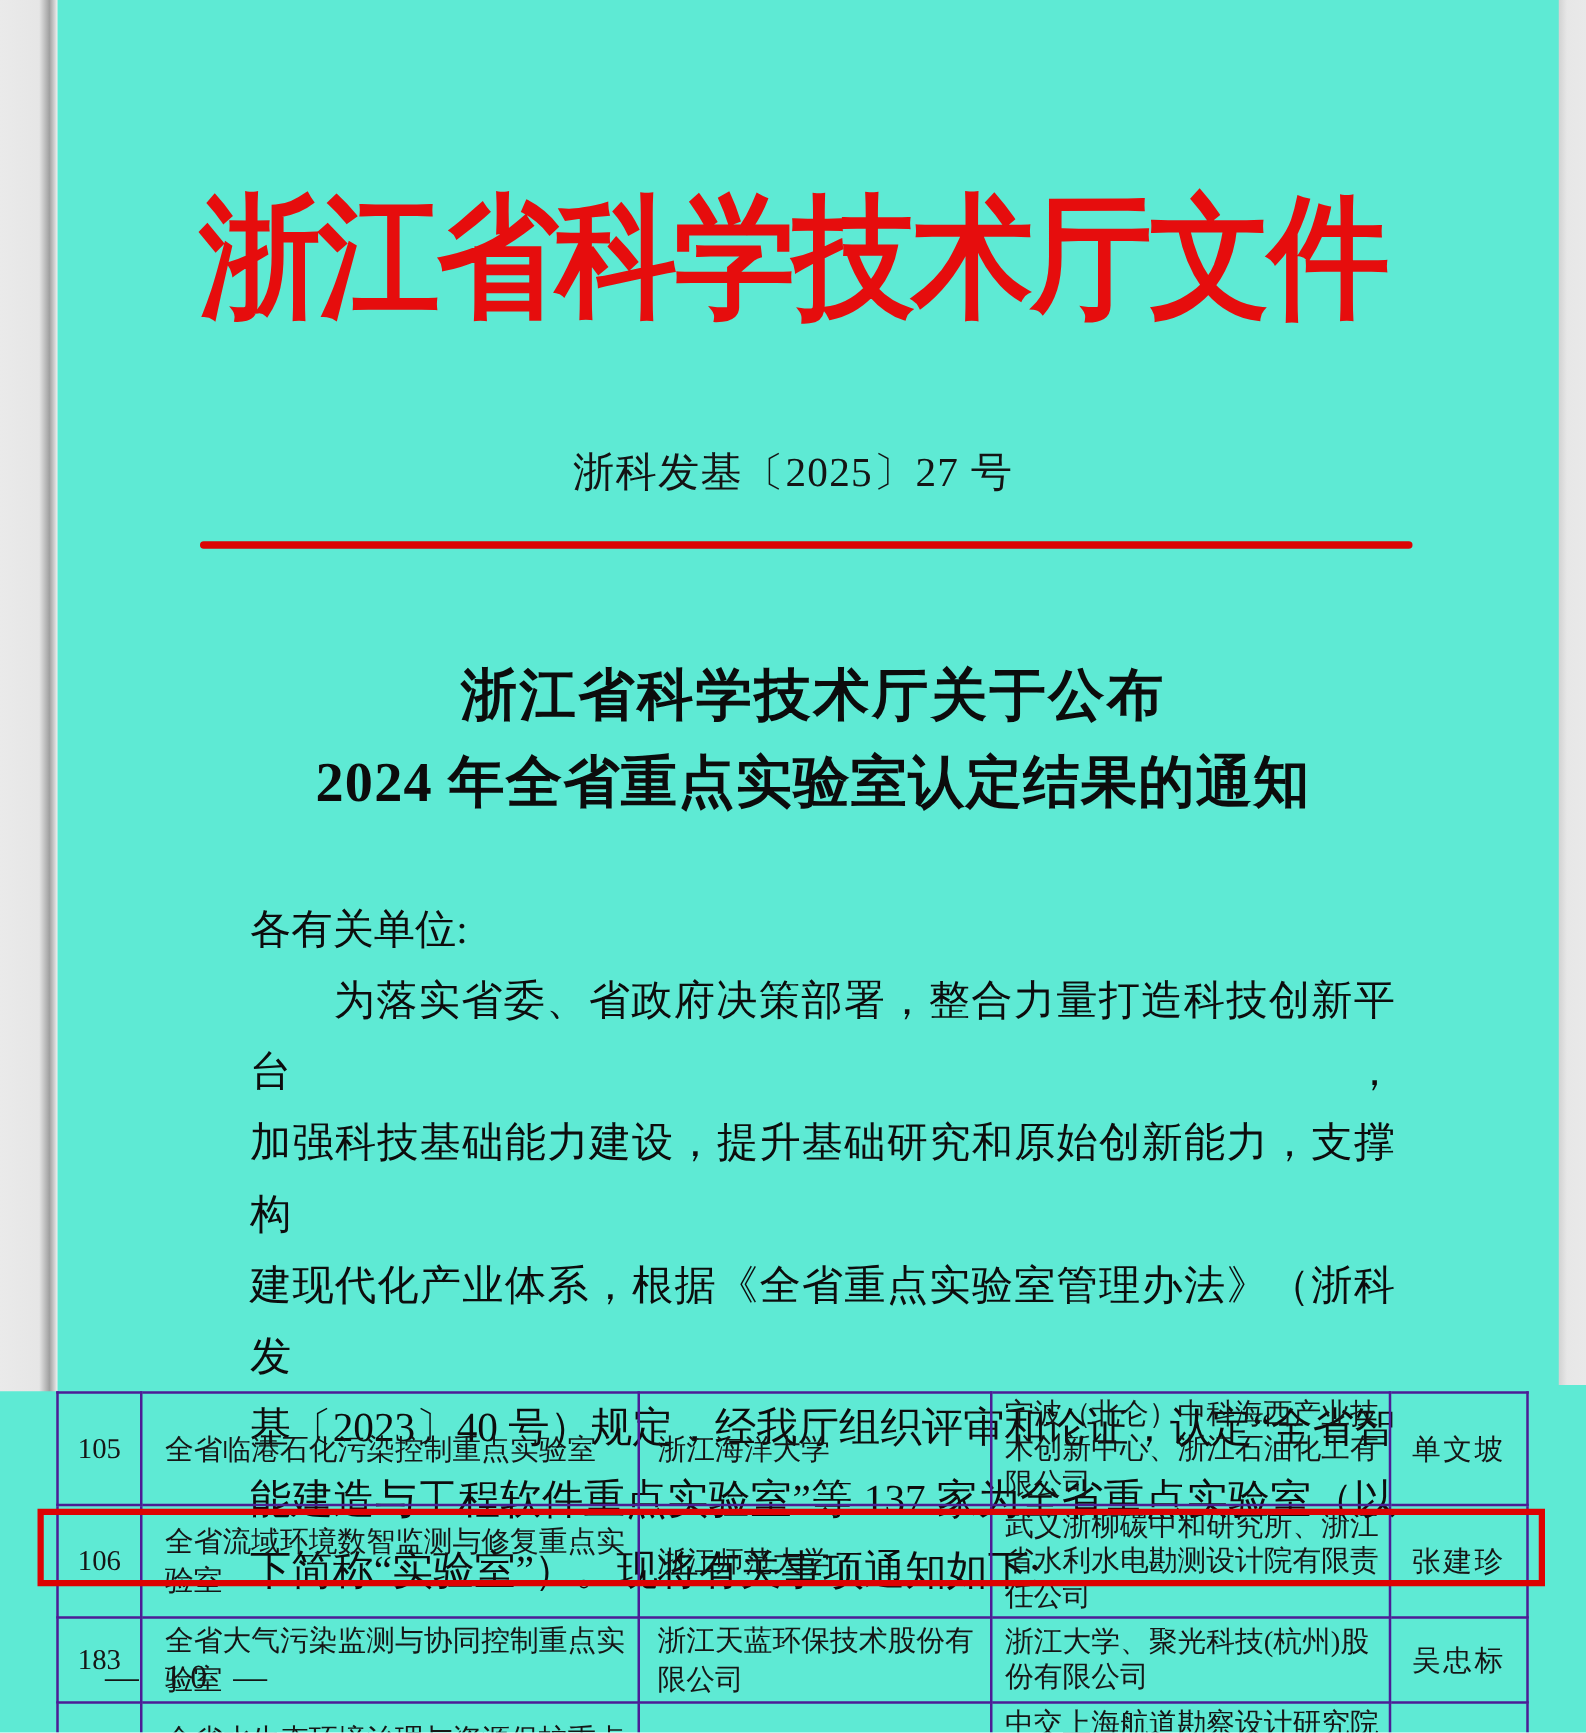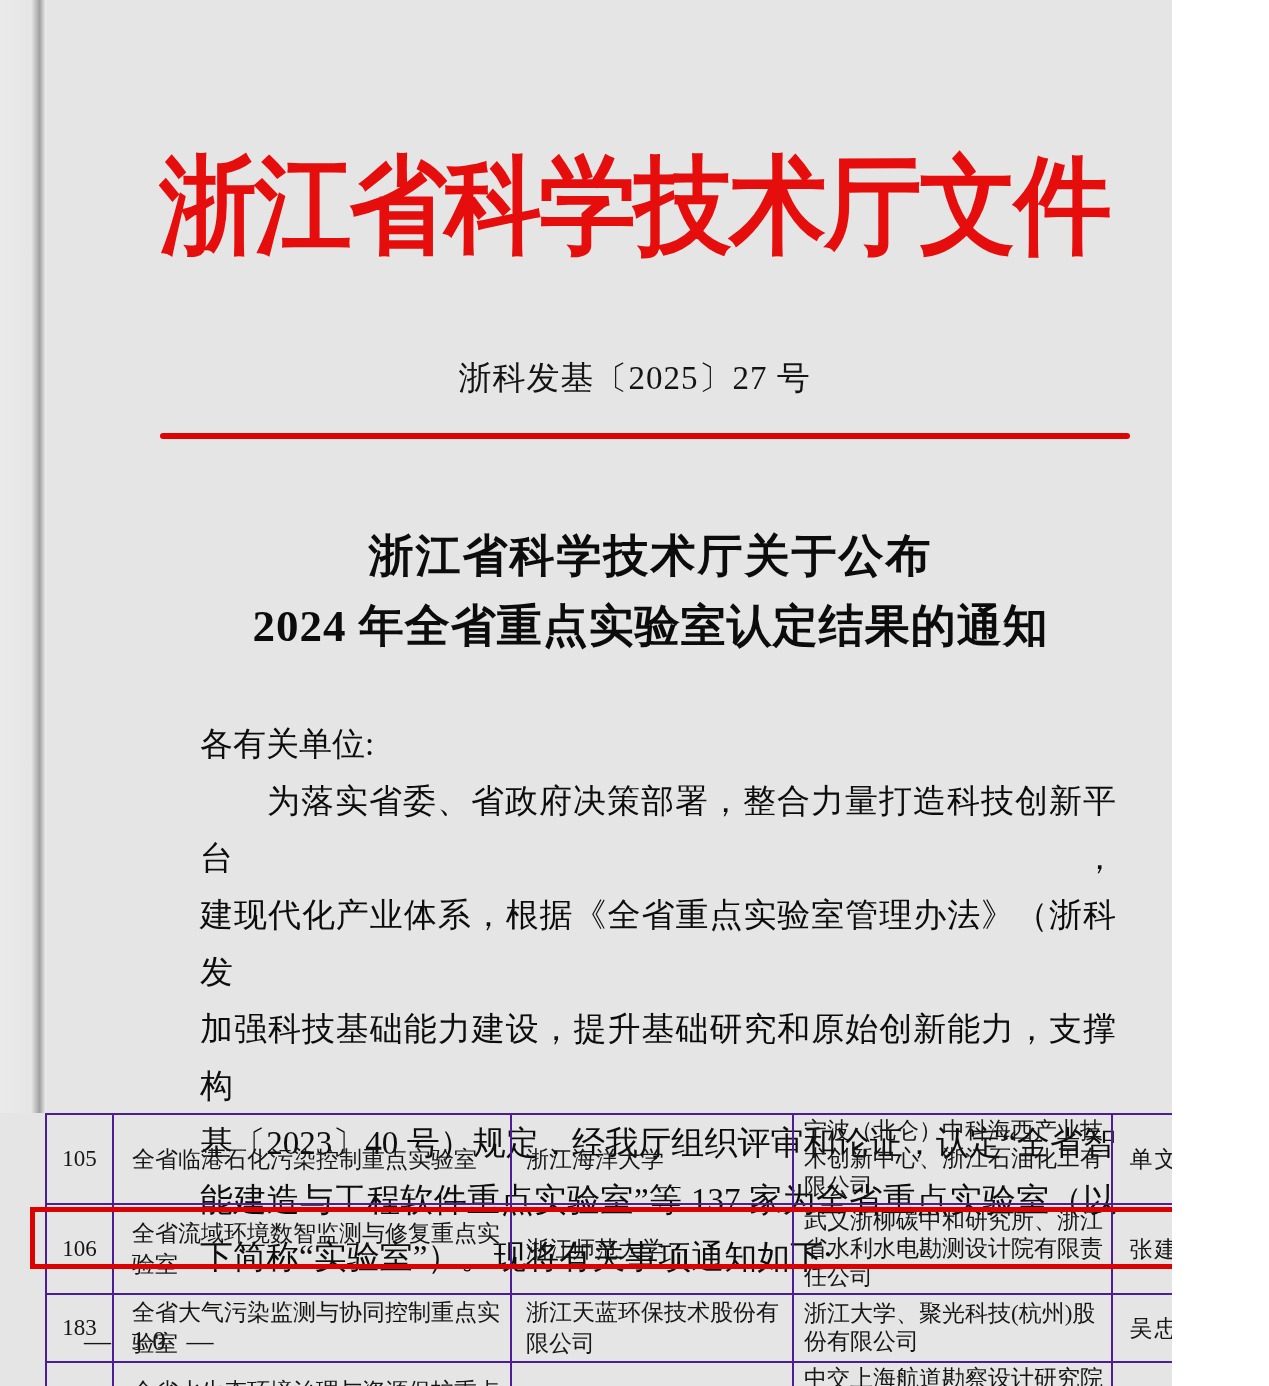--- a/index.html
+++ b/index.html
@@ -1,20 +1,20 @@
 <!DOCTYPE html>
 <html style="--accent-red: #e60d0d; --rule-red: #dc0404; --highlight-red: #dd0202;"><head>
 <meta charset="utf-8">
 <style>
   html,body{margin:0;padding:0;background:#ffffff;}
   .canvas{
     position:relative;
-    width:1172px;height:1386px;
+    width:1269px;height:1386px;
     overflow:hidden;
-    background:#e5e5e5;
+    background:#5eead4;
     font-family:"Liberation Serif","DejaVu Serif",serif;
     color:#111;
   }
   
   .margin-left{
     position:absolute;left:0;top:0;width:46px;height:1113px;
     background:linear-gradient(90deg,#eaeaea 0%,#e6e6e6 68%,#a0a0a0 86%,#d8d8d8 96%,#f2f2f2 100%);
   }
   .margin-right{
     position:absolute;left:1247px;top:0;width:22px;height:1108px;
@@ -101,22 +101,22 @@
   <div class="red-rule"></div>
 
   <div class="notice-title">
     <div class="t1">浙江省科学技术厅关于公布</div>
     <div class="t2">2024 年全省重点实验室认定结果的通知</div>
   </div>
 
   <div class="doc-body">
     <div class="bline">各有关单位:</div>
     <div class="bline fill indent">为落实省委、省政府决策部署，整合力量打造科技创新平台，</div>
+    <div class="bline fill">加强科技基础能力建设，提升基础研究和原始创新能力，支撑构</div>
     <div class="bline fill">建现代化产业体系，根据《全省重点实验室管理办法》（浙科发</div>
-    <div class="bline fill">加强科技基础能力建设，提升基础研究和原始创新能力，支撑构</div>
     <div class="bline fill">基〔2023〕40 号）规定，经我厅组织评审和论证，认定“全省智</div>
     <div class="bline fill">能建造与工程软件重点实验室”等 137 家为全省重点实验室（以</div>
     <div class="bline">下简称“实验室”）。现将有关事项通知如下:</div>
   </div>
 
   <table class="labs-table">
     <colgroup>
       <col style="width:67px">
       <col style="width:398px">
       <col style="width:282px">

